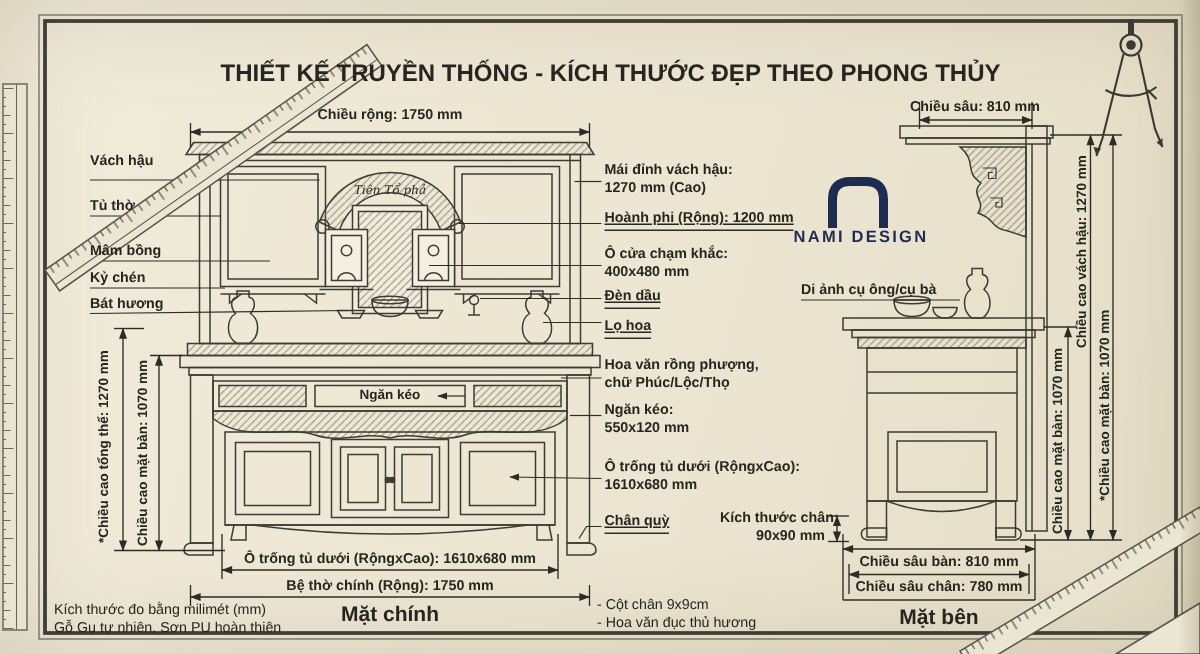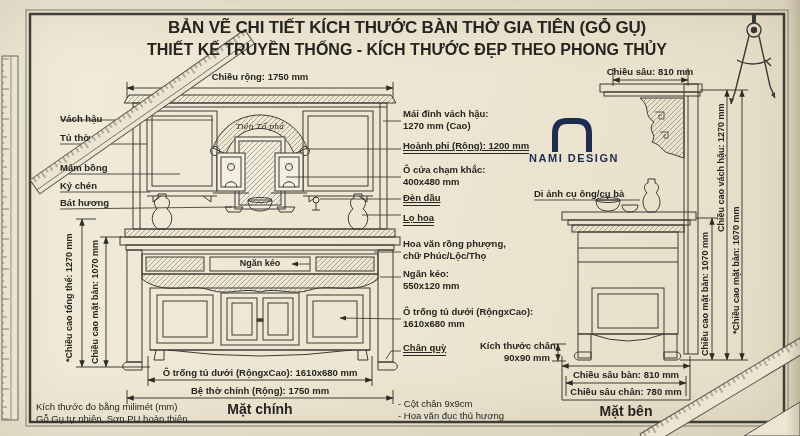--- a/index.html
+++ b/index.html
@@ -273,26 +273,25 @@
       <rect x="0" y="0" width="230" height="15" fill="url(#rul)"></rect>
     </g>
   </g>
 
   <g stroke="#1d2c50" fill="none" stroke-width="6" stroke-linecap="square">
     <path d="M555,149 L555,133 Q555,121 567,121 L577,121 Q589,121 589,133 L589,139"></path>
     <path d="M589,145 L589,149"></path>
   </g>
 </svg>
 
-  <div class="t title b c" style="left:57px;top:18px;width:700px;">BẢN VẼ CHI TIẾT KÍCH THƯỚC BÀN THỜ GIA TIÊN (GỖ GỤ)</div>
   <div class="t subtitle b c" style="left:57px;top:41px;width:700px;">THIẾT KẾ TRUYỀN THỐNG - KÍCH THƯỚC ĐẸP THEO PHONG THỦY</div>
 
   <div class="t s95 sb c" style="left:160px;top:71px;width:200px;">Chiều rộng: 1750 mm</div>
 
-  <div class="t s95 sb" style="left:60px;top:113px;">Vách hậu</div>
+  <div class="t s95 sb" style="left:60px;top:102px;">Vách hậu</div>
   <div class="t s95 sb" style="left:60px;top:132px;text-align:right;">Tủ thờ</div>
   <div class="t s95 sb" style="left:60px;top:162px;">Mâm bồng</div>
   <div class="t s95 sb" style="left:60px;top:180px;">Kỷ chén</div>
   <div class="t s95 sb" style="left:60px;top:197px;">Bát hương</div>
 
   <div class="t vt" style="left:64px;top:362px;">*Chiều cao tổng thể: 1270 mm</div>
   <div class="t vt" style="left:90px;top:364px;">Chiều cao mặt bàn: 1070 mm</div>
 
   <div class="t s95 sb blk" style="left:403px;top:108px;">
     <span>Mái đỉnh vách hậu:</span>

